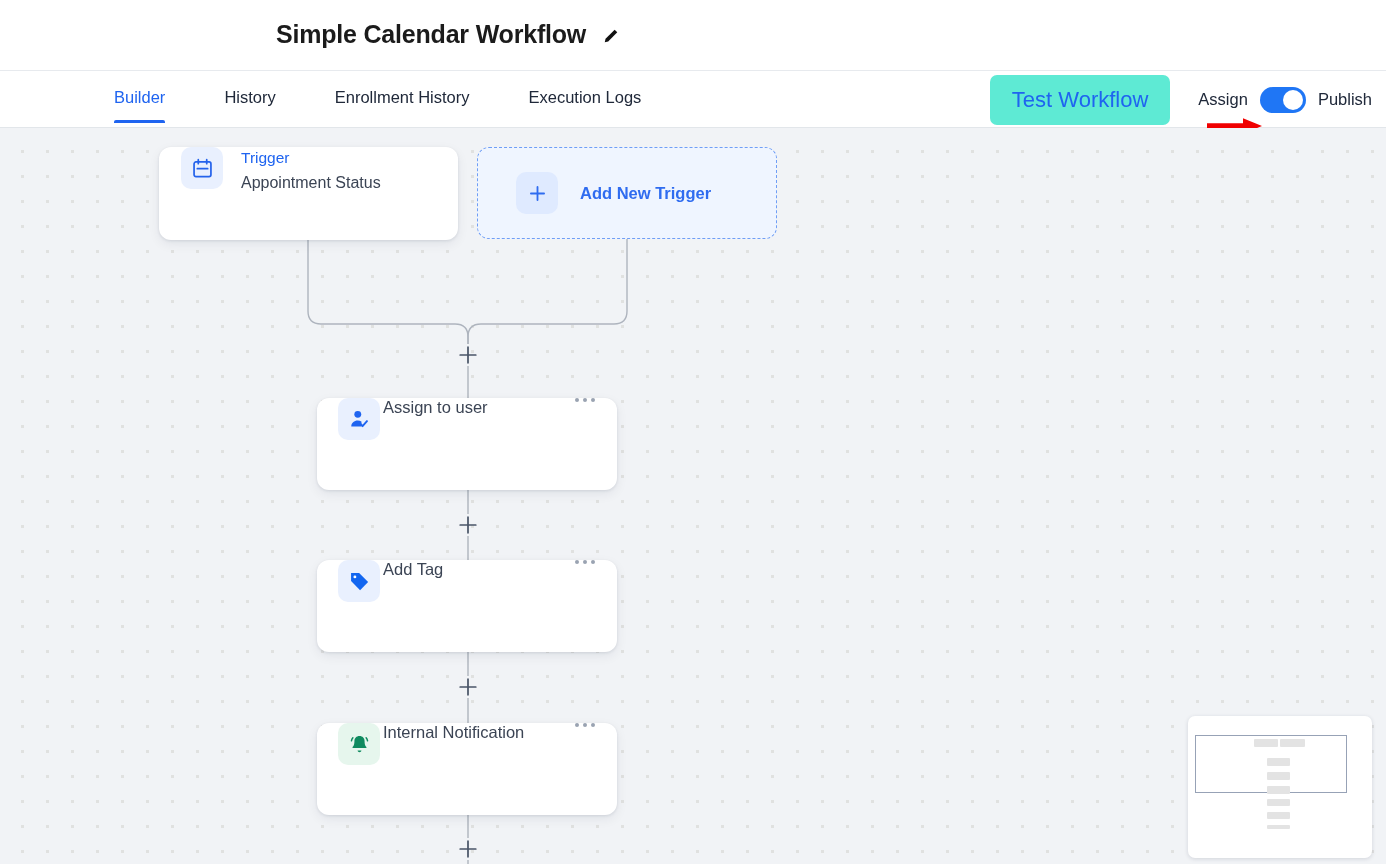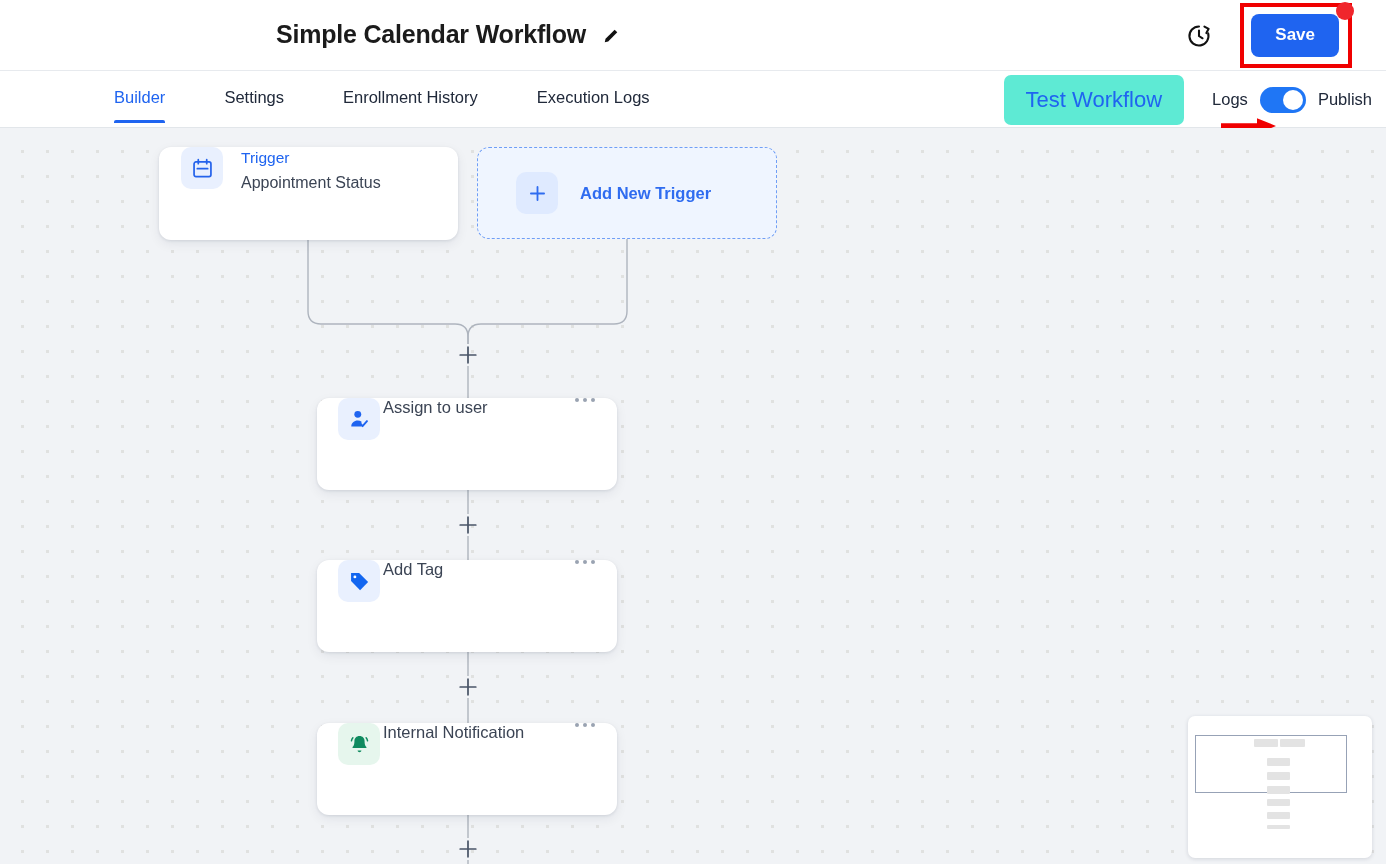--- a/index.html
+++ b/index.html
@@ -185,46 +185,34 @@
 <div id="app">
 
   <div class="topbar">
     <div class="title-wrap">
       <div class="page-title">Simple Calendar Workflow</div>
       <svg class="pencil-icon" viewBox="0 0 24 24">
         <path d="M3.5 20.5l1-4.3L16 4.7l3.3 3.3L7.8 19.5l-4.3 1z" fill="#111111"></path>
       </svg>
     </div>
 
-    <div class="top-right">
-      <svg class="history-icon" viewBox="0 0 24 24">
-        <path d="M12 3.2a8.8 8.8 0 1 0 8.45 6.4" fill="none" stroke="#111111" stroke-width="1.9" stroke-linecap="round"></path>
-        <path d="M17 3.3l3.9 2.1-2.1 3.9" fill="none" stroke="#111111" stroke-width="1.9" stroke-linecap="round" stroke-linejoin="round"></path>
-        <path d="M12 6.9V12l3.3 2.1" fill="none" stroke="#111111" stroke-width="1.9" stroke-linecap="round"></path>
-      </svg>
-
-      <div class="save-annot">
-        <button class="save-btn">Save</button>
-        <span class="save-dot"></span>
-      </div>
-    </div>
   </div>
 
   <div class="tabbar">
     <div class="tabs">
       <div class="tab active">Builder</div>
-      <div class="tab">Settings</div>
+      <div class="tab">History</div>
       <div class="tab">Enrollment History</div>
       <div class="tab">Execution Logs</div>
     </div>
 
     <div class="tabbar-right">
       <button class="test-btn">Test Workflow</button>
       <div class="publish-group">
-        <span class="pub-label">Logs</span>
+        <span class="pub-label">Assign</span>
         <div class="toggle">
           <span class="knob"></span>
         </div>
         <span class="pub-label">Publish</span>
         <svg class="red-arrow" viewBox="0 0 56 18">
           <path d="M0 6.2h36V1.2L55 9l-19 7.8v-5H0z" fill="#f00000"></path>
         </svg>
       </div>
     </div>
   </div>

